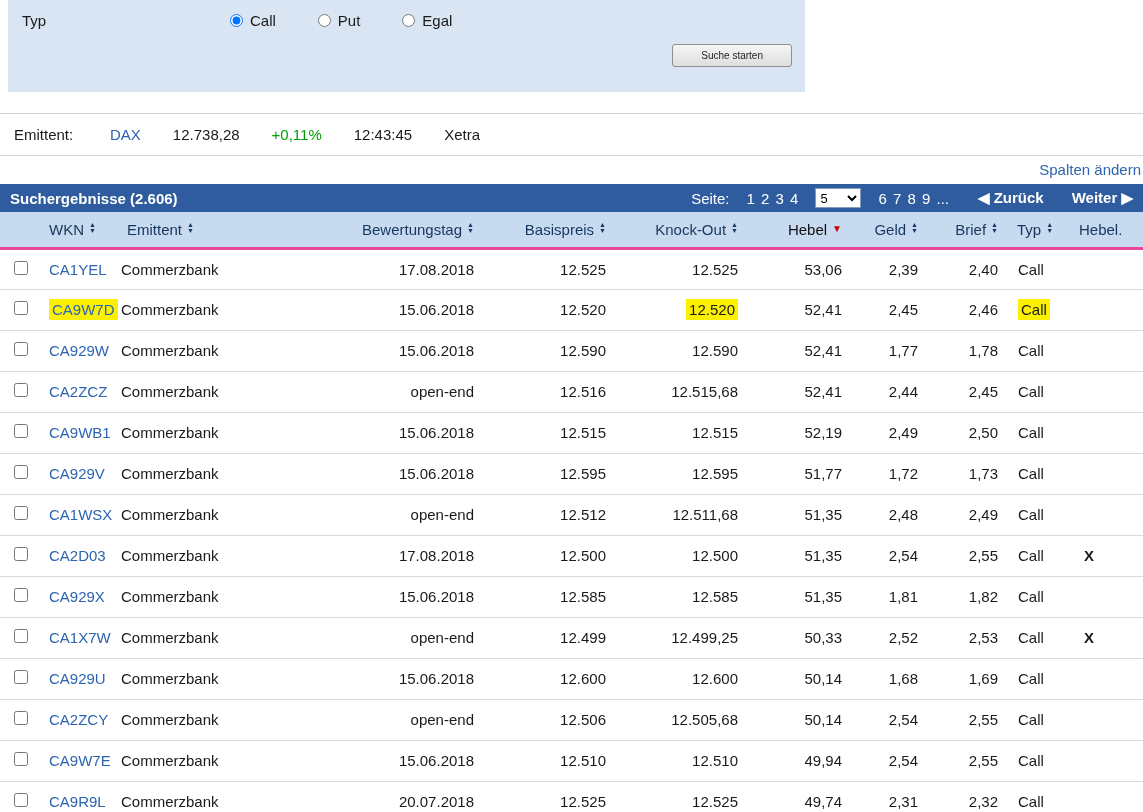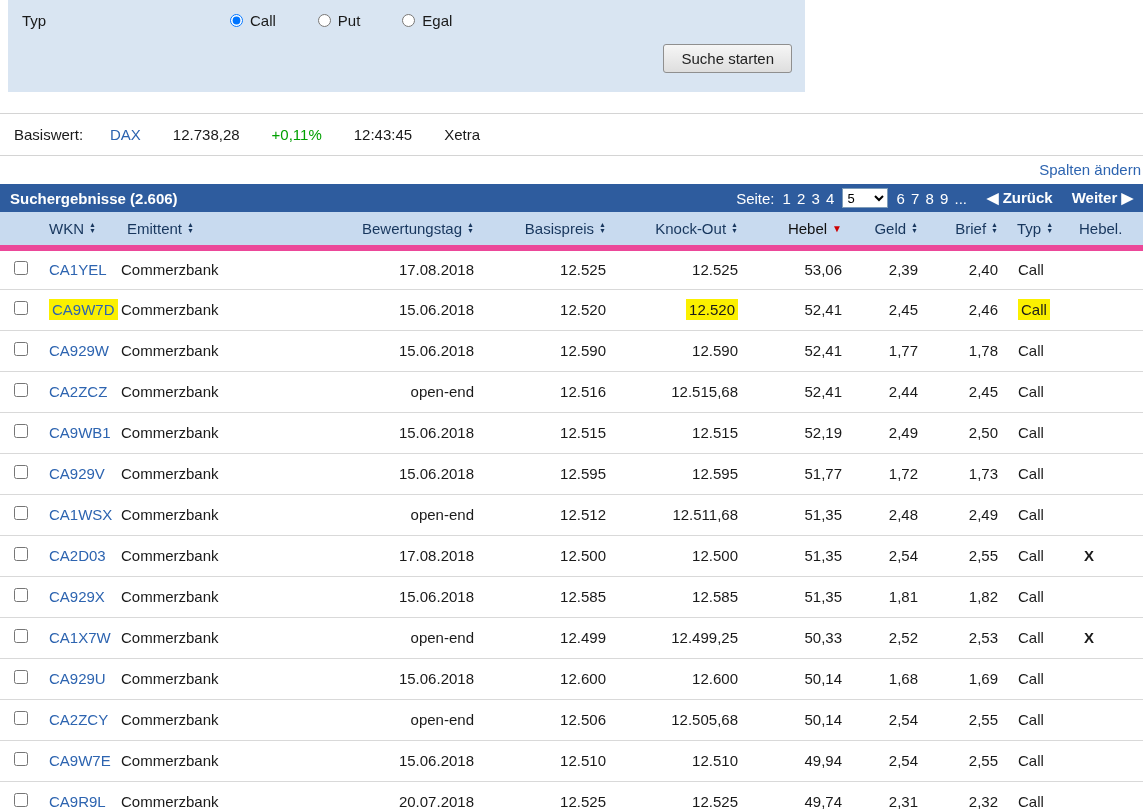--- a/index.html
+++ b/index.html
@@ -17,22 +17,22 @@
     margin-left: 8px; width: 797px; height: 92px;
     background: var(--panel-bg); position: relative;
     padding: 12px 14px;
   }
   .typ-row { display: flex; align-items: center; }
   .typ-label { width: 208px; }
   .radio-group { display: flex; gap: 42px; align-items: center; }
   .radio-group label { display: inline-flex; align-items: center; gap: 7px; cursor: pointer; }
   .search-btn {
     position: absolute; right: 13px; top: 44px;
-    font-family: "Liberation Sans", sans-serif; font-size: 15px;
-    padding: 5px 17px; color: #222;
+    font-family: "Liberation Sans", sans-serif; font-size: 10px;
+    padding: 5px 28px; color: #222;
     background: linear-gradient(#f6f6f6, #dedede);
     border: 1px solid #8f8f8f; border-radius: 3px; cursor: pointer;
   }
 
   
   .basis-strip {
     margin-top: 21px;
     border-top: 1px solid #d4d4d4; border-bottom: 1px solid #d4d4d4;
     padding: 12px 14px;
     display: flex; align-items: baseline;
@@ -44,36 +44,36 @@
   
   .spalten-row { text-align: right; padding: 5px 2px 6px 0; height: 28px; }
 
   
   .results-bar {
     background: var(--header-bg); color: #fff; height: 28px;
     display: flex; justify-content: space-between; align-items: center;
     padding: 12px 10px;
   }
   .results-title { font-weight: bold; }
-  .pagination { display: flex; align-items: center; gap: 7px; font-size: 15px; }
+  .pagination { display: flex; align-items: center; gap: 16px; font-size: 15px; }
   .pagination a { color: #fff; }
   .pg-num { padding: 0 1px; }
   .page-select {
     font-family: "Liberation Sans", sans-serif; font-size: 13px;
     height: 20px; width: 46px; background: #fff; color: #000;
     border: 1px solid #7f9db9;
   }
   .pg-nav { font-weight: bold; margin-left: 12px; }
 
   
   .results-table { width: 1143px; border-collapse: collapse; table-layout: fixed; }
   .results-table thead th {
     background: var(--subheader-bg); color: var(--header-text);
     height: 36px; font-weight: normal; font-size: 15px;
-    border-bottom: 6px solid #ec4899;
+    border-bottom: 3px solid #ec4899;
   }
   .h-wrap { display: flex; align-items: center; width: 100%; }
   .h-left .h-wrap { justify-content: flex-start; padding-left: 7px; }
   .h-right .h-wrap { justify-content: flex-end; padding-right: 12px; }
   .h-bold { font-weight: bold; color: #111 !important; }
   .sort-icon {
     display: inline-flex; flex-direction: column;
     font-size: 7px; line-height: 6px; margin-left: 5px;
     color: var(--header-text); position: relative; top: -1px;
   }
@@ -112,21 +112,21 @@
         <label>
           <input type="radio" name="typ" style="">
           <span>Egal</span>
         </label>
       </div>
   </div>
   <button class="search-btn">Suche starten</button>
 </div>
 
 <div class="basis-strip">
-  <span class="bs-label">Basiswert:</span>
+  <span class="bs-label">Emittent:</span>
   <a href="#" class="link bs-gap">DAX</a>
   <span class="bs-gap">12.738,28</span>
   <span class="green bs-gap">+0,11%</span>
   <span class="bs-gap">12:43:45</span>
   <span>Xetra</span>
 </div>
 
 <div class="spalten-row">
   <a href="#" class="link">Spalten ändern</a>
 </div>

